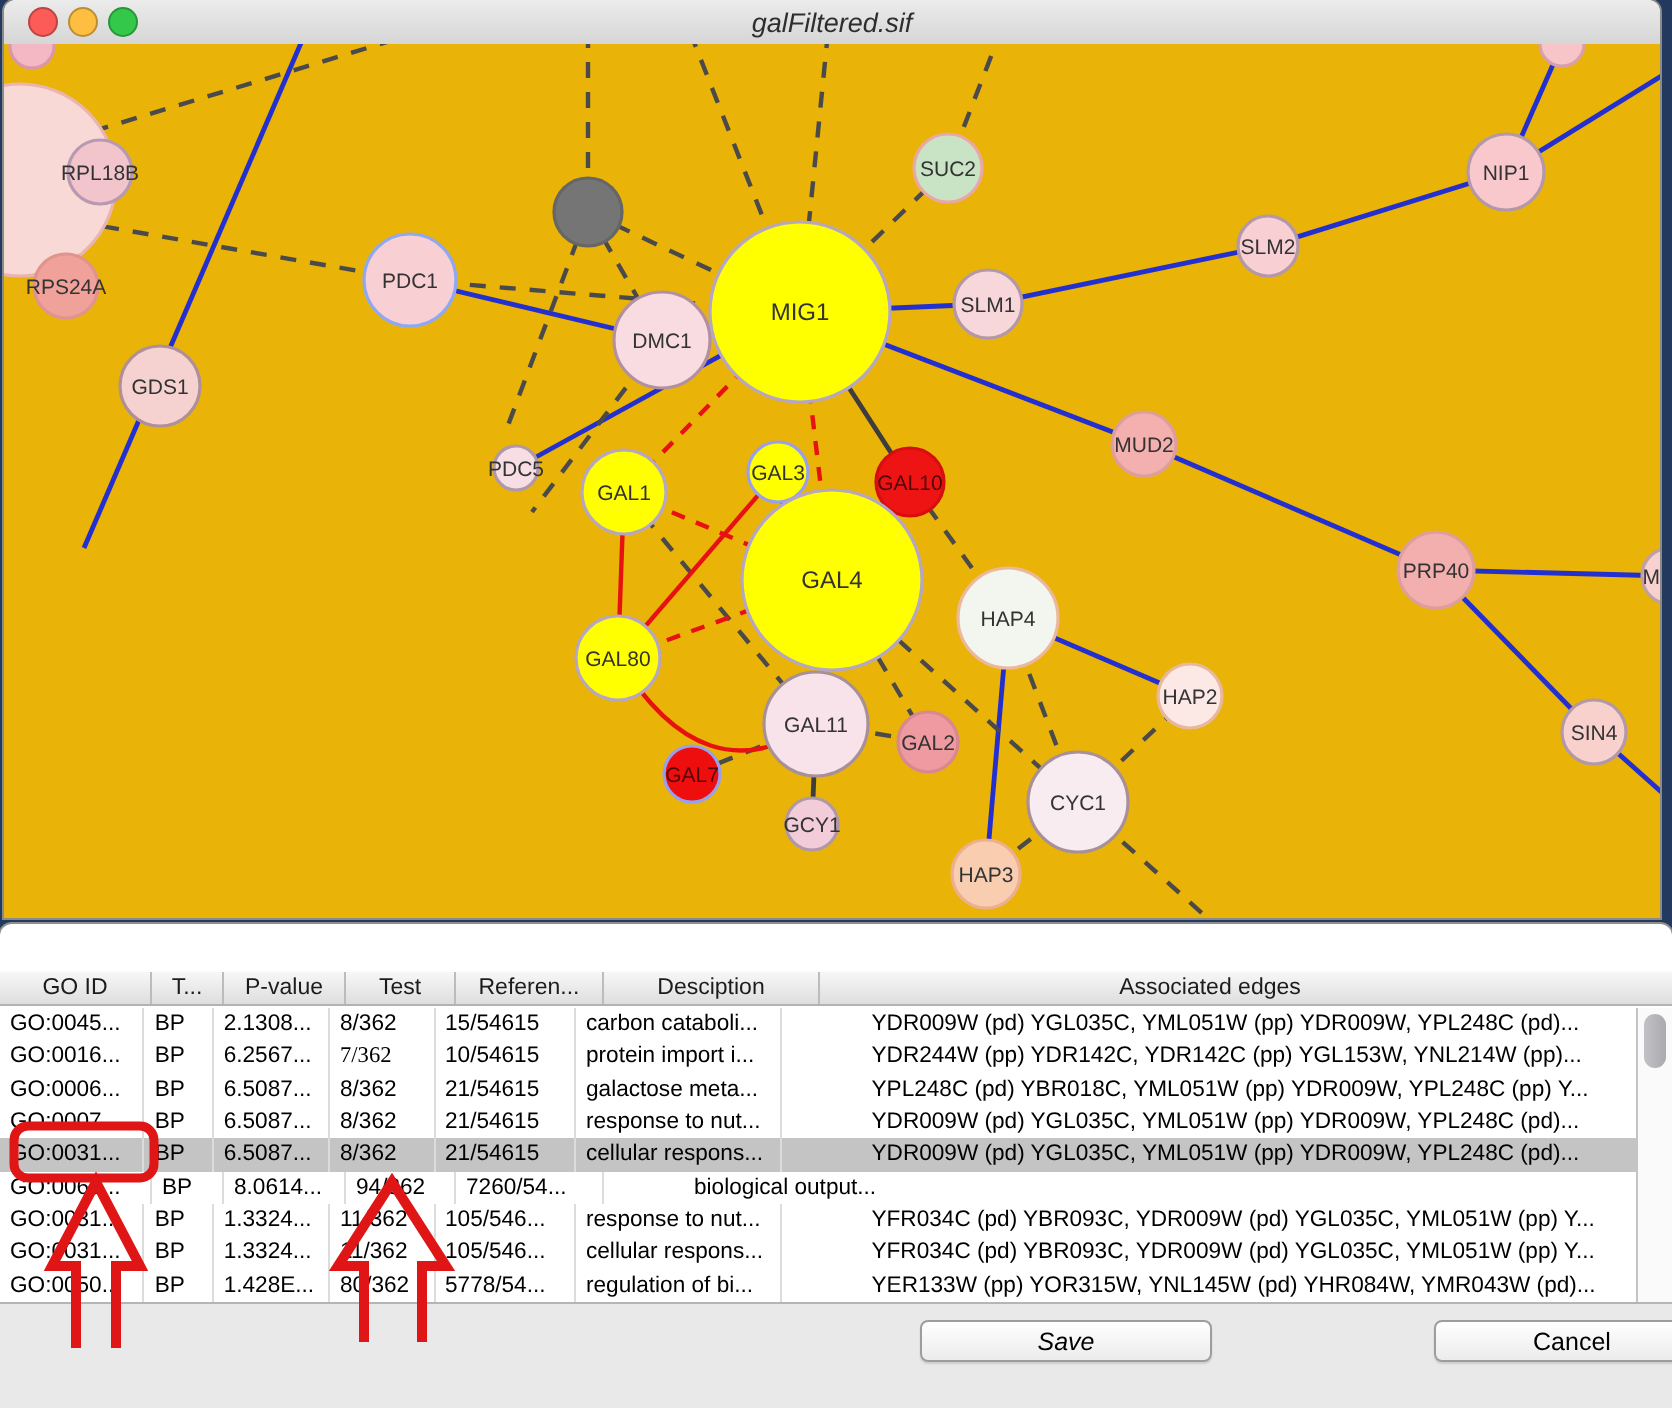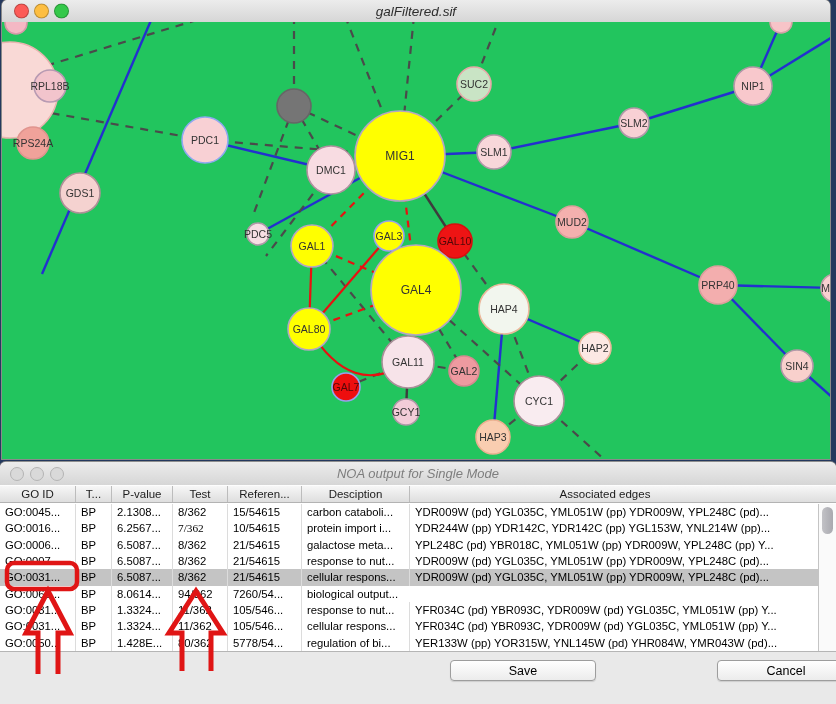--- a/index.html
+++ b/index.html
@@ -23,21 +23,21 @@
     display:flex;align-items:center;justify-content:center;
     font-size:13.5px;color:#2e2e2e;
   }
   
   #net-win{
     position:absolute;left:2px;top:0;width:828px;height:459px;
     background:#fff;border-radius:6px 6px 0 0;
     box-shadow:0 0 0 1px #8a8a8a;
   }
   #net-win .titlebar{height:22px;}
-  #net-canvas{position:absolute;left:0;top:22px;width:828px;height:437px;background:#22c55e;overflow:hidden;}
+  #net-canvas{position:absolute;left:0;top:22px;width:828px;height:437px;background:#eab308;overflow:hidden;}
   #net-svg{display:block;}
   
   #tab-win{
     position:absolute;left:0;top:462px;width:836px;height:242px;
     background:#fff;border-radius:6px 6px 0 0;
     box-shadow:0 0 0 1px #8f8f8f;
   }
   #tab-win .titlebar{height:23px;}
   #tab-win .win-title{color:#7e7e7e;font-size:13px;}
   .traffic.inactive{background:#d9d9d9;border:1px solid #b4b4b4;width:12px;height:12px;}
@@ -54,42 +54,42 @@
   }
   .hcell:last-child{border-right:none;}
   #tab-body{position:absolute;left:0;top:42px;width:818px;height:147px;background:#fff;overflow:hidden;}
   .trow{display:flex;height:16.33px;align-items:center;background:#fff;}
   .trow.sel{background:#c4c4c4;}
   .tcell{
     font-size:11.3px;color:#000;box-sizing:border-box;
     padding-left:5px;white-space:nowrap;overflow:hidden;
     border-right:1px solid #dcdcdc;height:100%;display:flex;align-items:center;
   }
-  .tcell:last-child{border-right:none;}
+  .tcell:last-child{border-right:none;margin-left:40px;}
   #tab-scroll{
     position:absolute;right:0;top:42px;width:18px;height:147px;
     background:#fafafa;border-left:1px solid #c4c4c4;box-sizing:border-box;
   }
   #tab-thumb{
     position:absolute;left:3px;top:3px;width:11px;height:27px;
     background:linear-gradient(90deg,#c2c2c6,#a9a9af);border-radius:6px;
   }
   #tab-footer{
     position:absolute;left:0;top:189px;width:836px;height:53px;
     background:#e9e9e9;border-top:1px solid #b5b5b5;box-sizing:border-box;
   }
   .mac-btn{
     position:absolute;top:8px;height:19px;
     background:linear-gradient(#ffffff,#ececec);
     border:1px solid #9d9d9d;border-radius:4px;
     font-size:12.5px;color:#000;display:flex;align-items:center;justify-content:center;
     box-shadow:0 1px 1px rgba(0,0,0,.12);
     font-family:"Liberation Sans", sans-serif;
   }
-  #save-btn{left:450px;width:144px;}
+  #save-btn{left:460px;width:144px;font-style:italic;}
   #cancel-btn{left:717px;width:136px;}
   
   #annot{position:absolute;left:0;top:0;z-index:60;pointer-events:none;}
 </style>
 </head>
 <body>
 
 <div id="net-win">
   <div class="titlebar">
     <span class="traffic" id="tl-red" style="left: 12px; background: rgb(252, 91, 87); border: 1px solid rgba(0, 0, 0, 0.25);"></span>
@@ -207,26 +207,20 @@
         <text x="310" y="228" text-anchor="middle" font-size="10.5" fill="#333333" font-family="&quot;Liberation Sans&quot;, sans-serif">GAL1</text>
         <text x="387" y="218" text-anchor="middle" font-size="10.5" fill="#333333" font-family="&quot;Liberation Sans&quot;, sans-serif">GAL3</text>
         <text x="453" y="223" text-anchor="middle" font-size="10.5" fill="#500808" font-family="&quot;Liberation Sans&quot;, sans-serif">GAL10</text>
         <text x="414" y="272" text-anchor="middle" font-size="12" fill="#333333" font-family="&quot;Liberation Sans&quot;, sans-serif">GAL4</text>
         <text x="307" y="311" text-anchor="middle" font-size="10.5" fill="#333333" font-family="&quot;Liberation Sans&quot;, sans-serif">GAL80</text>
       </svg>
   </div>
 </div>
 
 <div id="tab-win">
-  <div class="titlebar">
-    <span class="traffic inactive" style="left:10px"></span>
-    <span class="traffic inactive" style="left:30px"></span>
-    <span class="traffic inactive" style="left:50px"></span>
-    <span class="win-title">NOA output for Single Mode</span>
-  </div>
   <div id="tab-header">
       <div class="hcell" style="width: 76px;">GO ID</div>
       <div class="hcell" style="width: 36px;">T...</div>
       <div class="hcell" style="width: 61px;">P-value</div>
       <div class="hcell" style="width: 55px;">Test</div>
       <div class="hcell" style="width: 74px;">Referen...</div>
       <div class="hcell" style="width: 108px;">Desciption</div>
       <div class="hcell" style="width: 408px; padding-right: 18px;">Associated edges</div>
     </div>
   <div id="tab-body">

